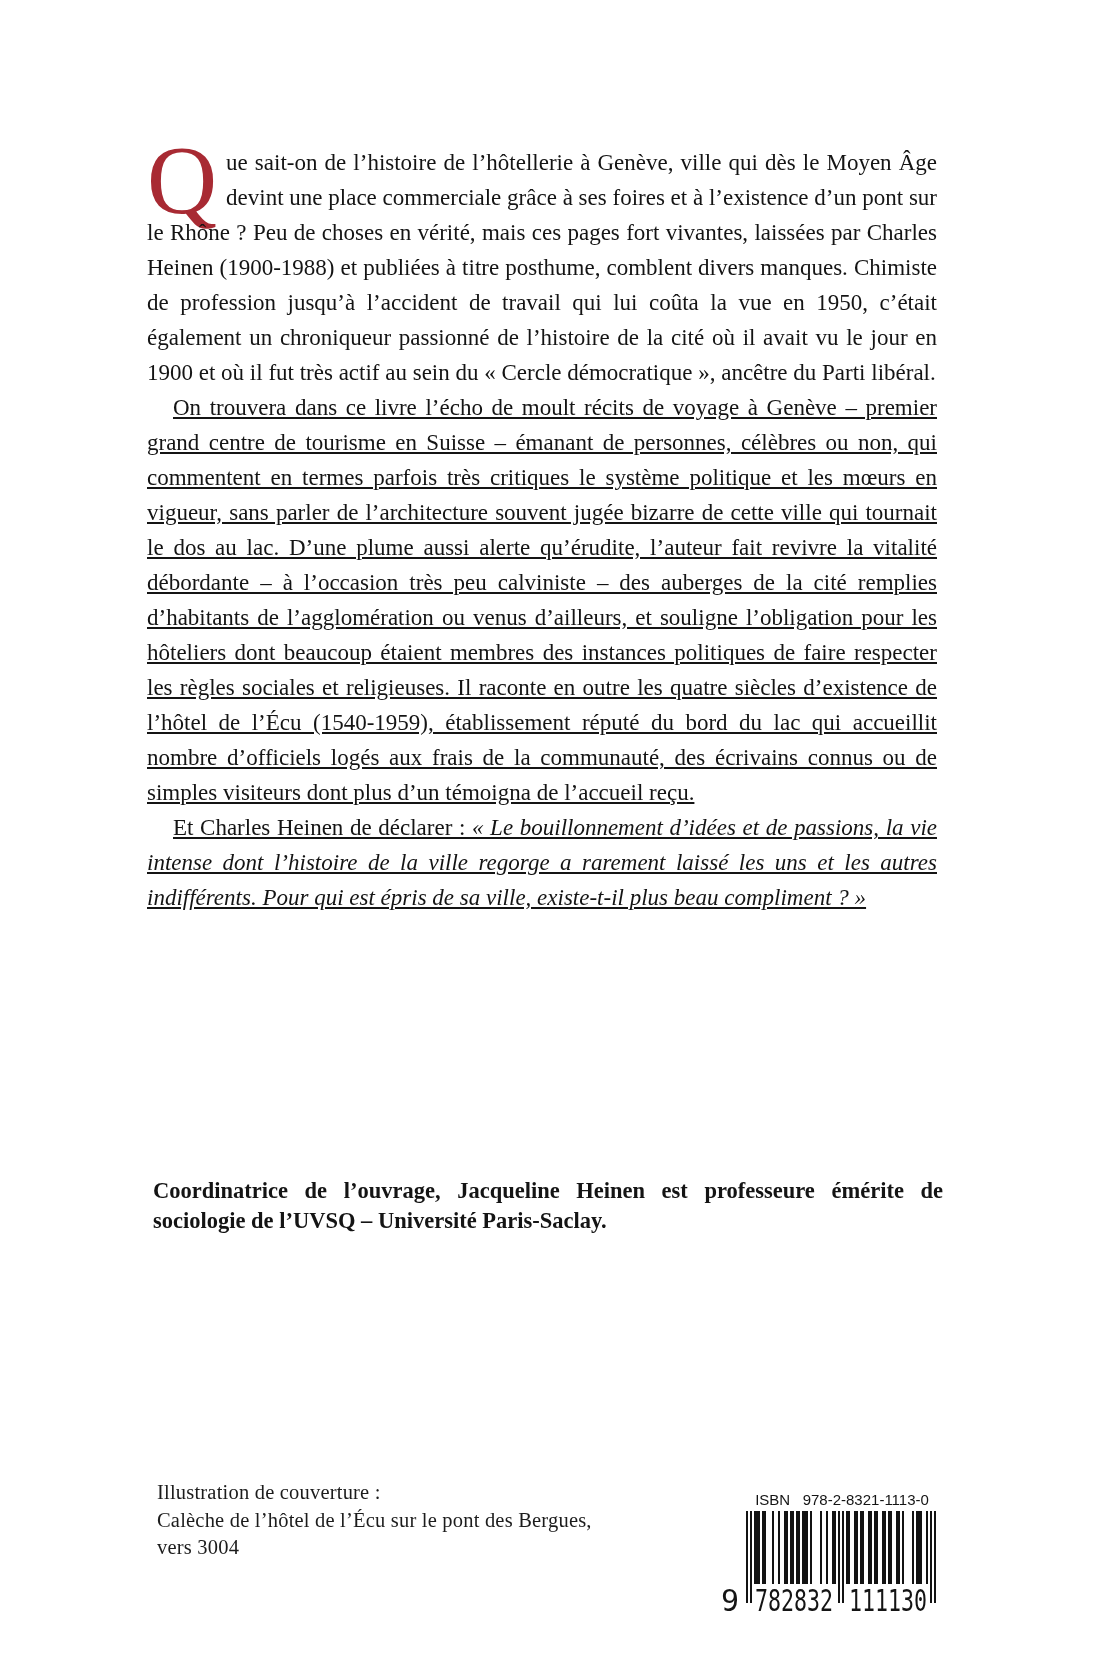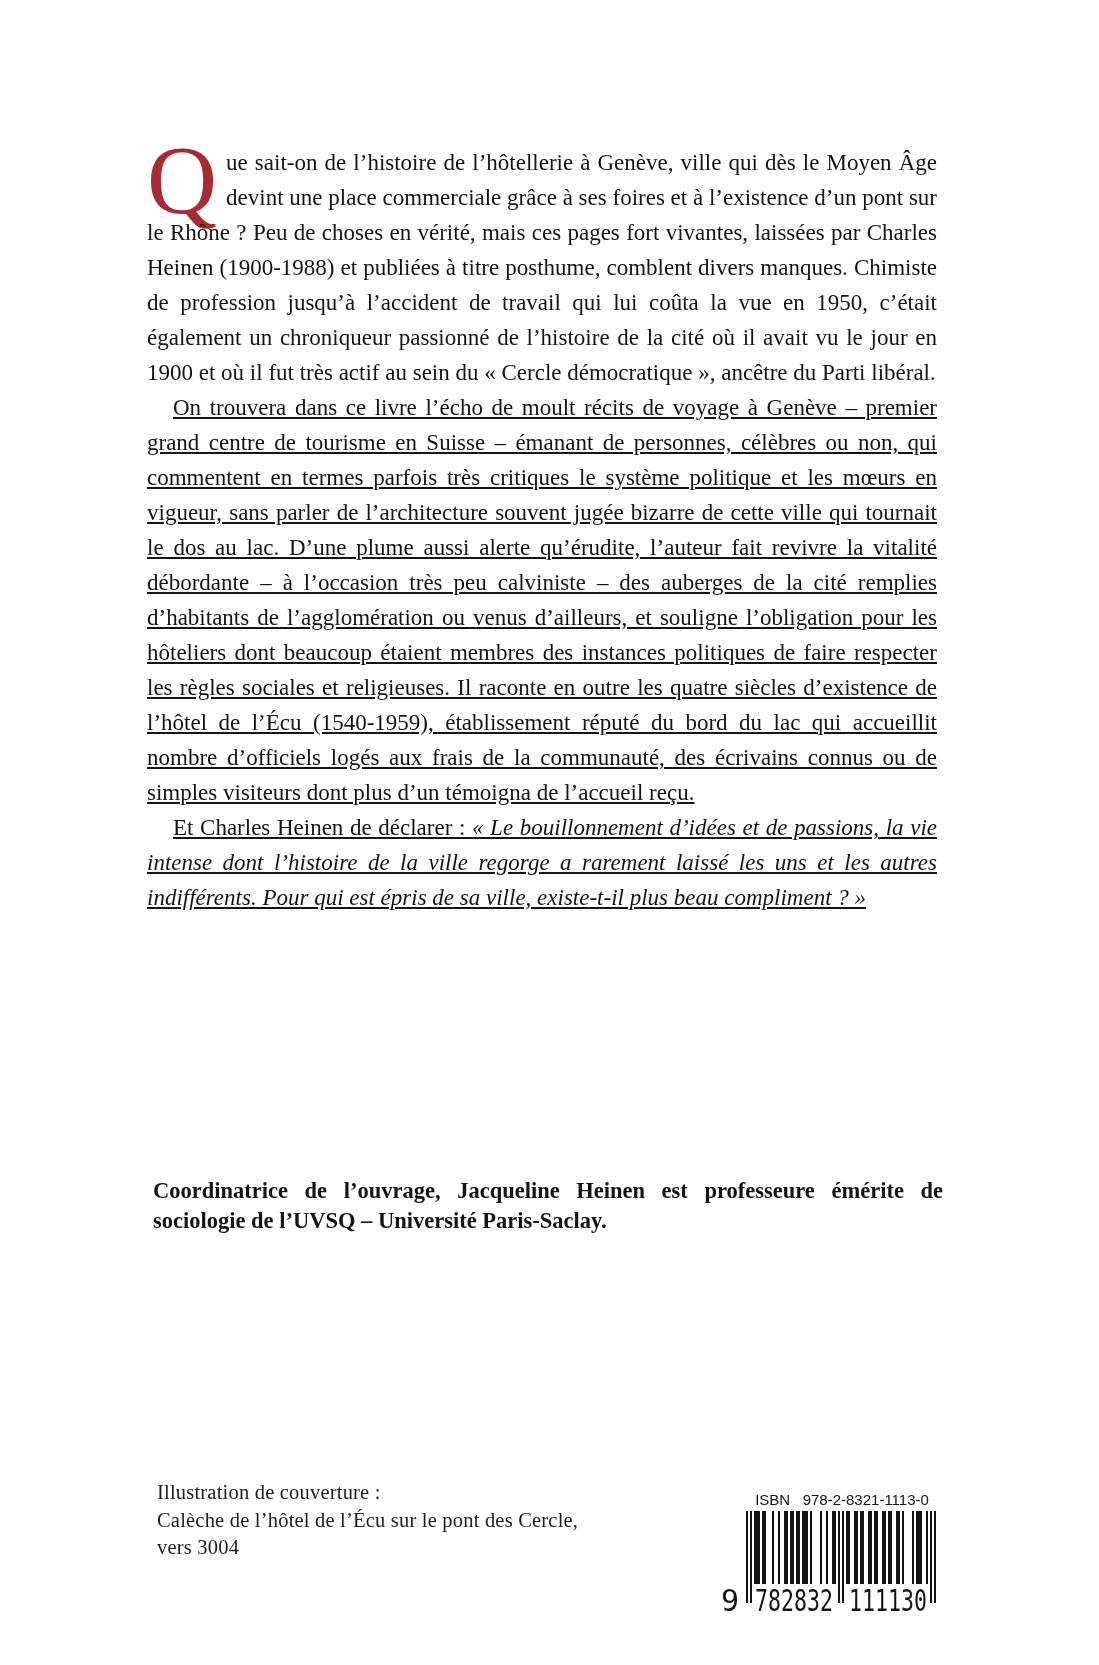--- a/index.html
+++ b/index.html
@@ -64,21 +64,21 @@
     <p class="indented">On trouvera dans ce livre l’écho de moult récits de voyage à Genève – premier grand centre de tourisme en Suisse – émanant de personnes, célèbres ou non, qui commentent en termes parfois très critiques le système politique et les mœurs en vigueur, sans parler de l’architecture souvent jugée bizarre de cette ville qui tournait le dos au lac. D’une plume aussi alerte qu’érudite, l’auteur fait revivre la vitalité débordante – à l’occasion très peu calviniste – des auberges de la cité remplies d’habitants de l’agglomération ou venus d’ailleurs, et souligne l’obligation pour les hôteliers dont beaucoup étaient membres des instances politiques de faire respecter les règles sociales et religieuses. Il raconte en outre les quatre siècles d’existence de l’hôtel de l’Écu (1540-1959), établissement réputé du bord du lac qui accueillit nombre d’officiels logés aux frais de la communauté, des écrivains connus ou de simples visiteurs dont plus d’un témoigna de l’accueil reçu.</p>
     <p class="indented">
       <span>Et Charles Heinen de déclarer&nbsp;: </span><em class="quote-italic">«&nbsp;Le bouillonnement d’idées et de passions, la vie intense dont l’histoire de la ville regorge a rarement laissé les uns et les autres indifférents. Pour qui est épris de sa ville, existe-t-il plus beau compliment&nbsp;?&nbsp;»</em>
     </p>
   </main>
 
   <p class="coordinator">Coordinatrice de l’ouvrage, Jacqueline Heinen est professeure émérite de sociologie de l’UVSQ – Université Paris-Saclay.</p>
 
   <div class="credit">
     <div>Illustration de couverture&nbsp;:</div>
-    <div>Calèche de l’hôtel de l’Écu sur le pont des Cercle,</div>
+    <div>Calèche de l’hôtel de l’Écu sur le pont des Bergues,</div>
     <div>vers 3004</div>
   </div>
 
   <div class="isbn-block">
     <div class="isbn-label">ISBN&nbsp;&nbsp;&nbsp;978-2-8321-1113-0</div>
     <svg class="ean-svg" width="224" height="104" viewBox="0 0 224 104">
       <g id="ean-bars">
           <rect x="30" y="0" width="2" height="92" fill="#131313"></rect>
           <rect x="34" y="0" width="2" height="92" fill="#131313"></rect>
           <rect x="38" y="0" width="2" height="73" fill="#131313"></rect>

